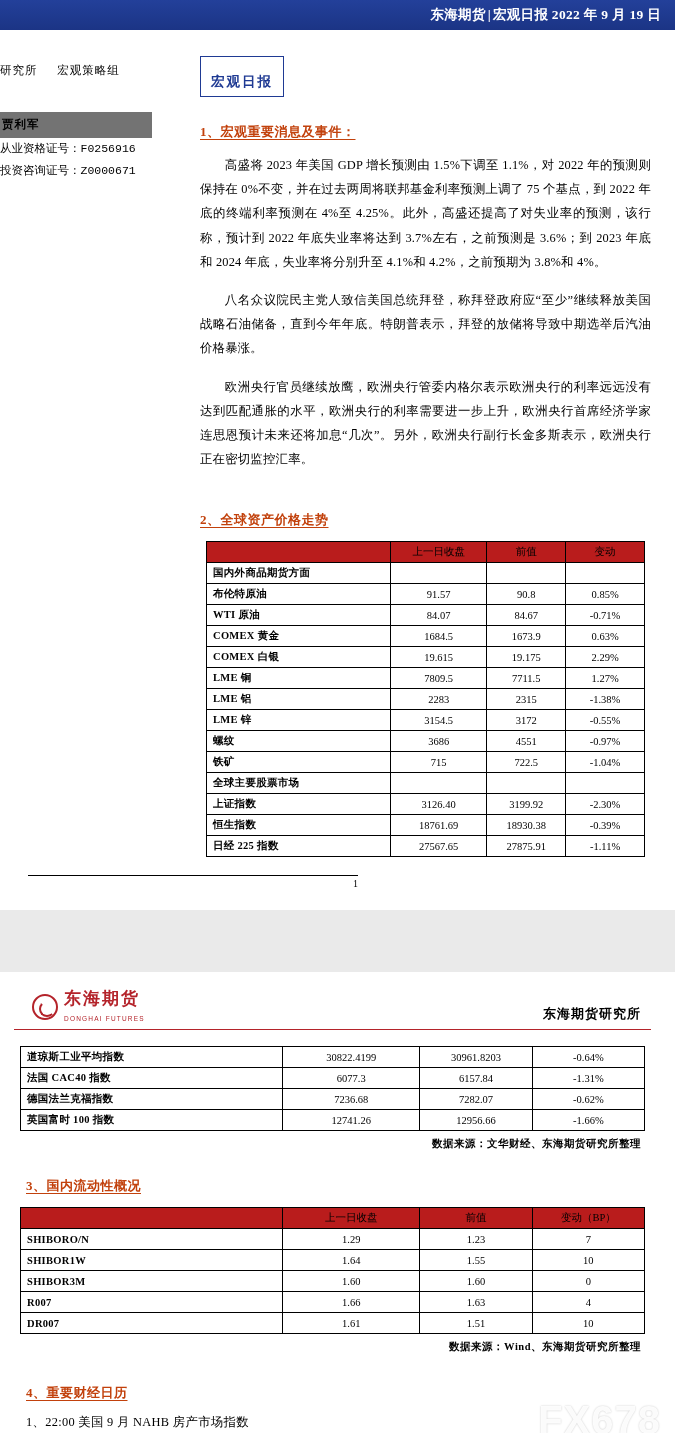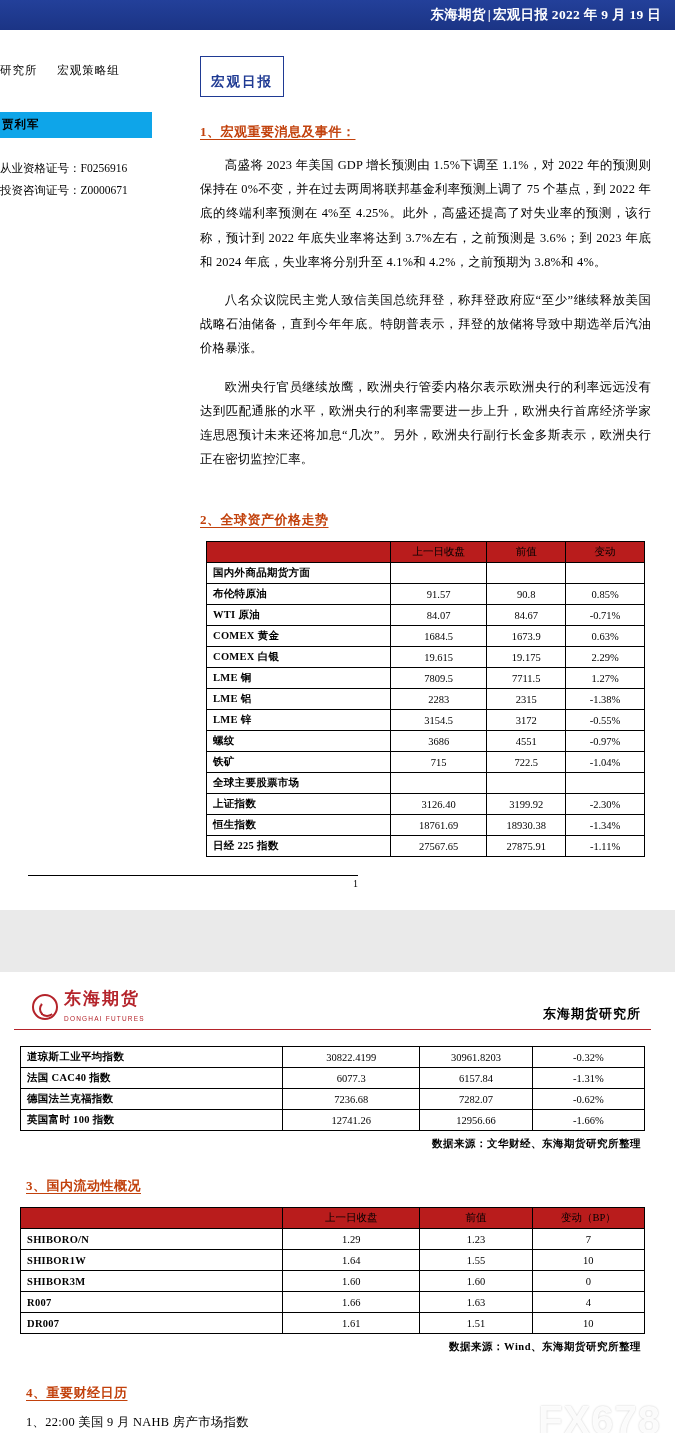--- a/index.html
+++ b/index.html
@@ -47,27 +47,27 @@
     font-size: 11.5px;
     line-height: 1.9;
   }
   .left-col .org {
     letter-spacing: 1px;
     margin-bottom: 30px;
     white-space: nowrap;
   }
   .left-col .org .gap { display: inline-block; width: 12px; }
   .analyst-box {
-    background: #0ea5e9;
+    background: #737373;
     padding: 2px 4px 2px 2px;
     width: 152px;
     font-weight: bold;
     letter-spacing: 1px;
   }
-  .left-col .cert { margin-top: 20px; }
+  .left-col .cert { margin-top: 0; font-family: Liberation Mono, monospace; }
   .left-col .cert div { white-space: nowrap; }
 
   .right-col {
     margin-left: 186px;
     padding-top: 26px;
   }
 
   .badge {
     display: inline-block;
     border: 1px solid #1f3a93;
@@ -360,21 +360,21 @@
             <tr>
               <td class="label">上证指数</td>
               <td class="num">3126.40</td>
               <td class="num">3199.92</td>
               <td class="num">-2.30%</td>
             </tr>
             <tr>
               <td class="label">恒生指数</td>
               <td class="num">18761.69</td>
               <td class="num">18930.38</td>
-              <td class="num">-1.34%</td>
+              <td class="num">-0.39%</td>
             </tr>
             <tr>
               <td class="label">日经 225 指数</td>
               <td class="num">27567.65</td>
               <td class="num">27875.91</td>
               <td class="num">-1.11%</td>
             </tr>
           </tbody>
         </table>
         </div>
@@ -403,21 +403,21 @@
     </div>
     <div class="hr-red"></div>
 
     <div class="tbl-wrap" style="margin-top:16px">
       <table class="data">
         <tbody>
           <tr>
             <td class="label" style="width:42%">道琼斯工业平均指数</td>
             <td class="num" style="width:22%">30822.4199</td>
             <td class="num" style="width:18%">30961.8203</td>
-            <td class="num" style="width:18%">-0.32%</td>
+            <td class="num" style="width:18%">-0.64%</td>
           </tr>
           <tr>
             <td class="label">法国 CAC40 指数</td>
             <td class="num">6077.3</td>
             <td class="num">6157.84</td>
             <td class="num">-1.31%</td>
           </tr>
           <tr>
             <td class="label">德国法兰克福指数</td>
             <td class="num">7236.68</td>

